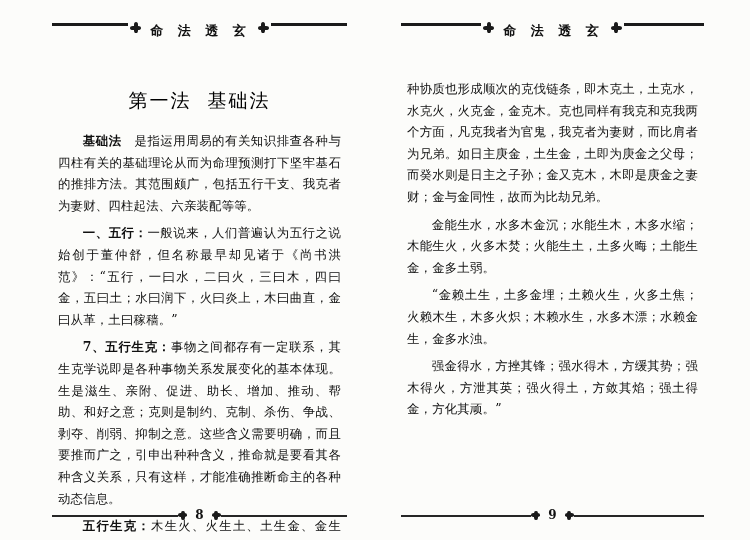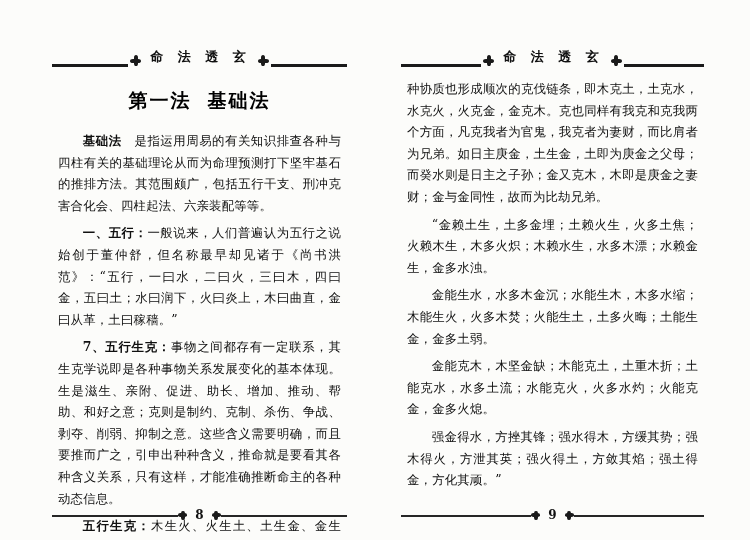--- a/index.html
+++ b/index.html
@@ -30,21 +30,21 @@
     background: #fcfcfa;
   }
   .page-left  { padding: 0 28px 0 52px; }
   .page-right { padding: 0 46px 0 26px; }
 
   
   .running-head {
     position: relative;
     height: 44px;
     display: flex;
-    align-items: flex-end;
+    align-items: flex-start;
     justify-content: center;
     gap: 0;
     margin-top: 22px;
   }
   .rule {
     flex: 1 1 auto;
     height: 3px;
     background: #1a1a1a;
     position: relative;
     top: 1px;
@@ -78,21 +78,21 @@
     letter-spacing: 5px;
     padding: 0 7px 0 9px;
     white-space: nowrap;
     color: #101010;
   }
 
   
   .chapter-title {
     text-align: center;
     font-size: 19px;
-    font-weight: bold;
+    font-weight: normal;
     letter-spacing: 2px;
     margin: 22px 0 16px 0;
     color: #000;
   }
   .chapter-title .gap { display: inline-block; width: 16px; }
 
   
   .col {
     font-size: 12.4px;
     line-height: 21.6px;
@@ -161,21 +161,21 @@
       <div class="head-title">命 法 透 玄</div>
       <div class="diamond"></div>
       <div class="rule rule-right"></div>
     </div>
 
     <h1 class="chapter-title">
       <span>第一法</span><span class="gap"></span><span>基础法</span>
     </h1>
 
     <div class="col col-left body-left">
-      <p class="para"><span class="lead">基础法</span><span>　是指运用周易的有关知识排查各种与四柱有关的基础理论从而为命理预测打下坚牢基石的推排方法。其范围颇广，包括五行干支、刑冲克害合化会、四柱起法、六亲装配等等。</span></p>
+      <p class="para"><span class="lead">基础法</span><span>　是指运用周易的有关知识排查各种与四柱有关的基础理论从而为命理预测打下坚牢基石的推排方法。其范围颇广，包括五行干支、我克者为妻财、四柱起法、六亲装配等等。</span></p>
       <p class="para"><span class="lead">一、五行：</span><span>一般说来，人们普遍认为五行之说始创于董仲舒，但名称最早却见诸于《尚书洪范》：“五行，一曰水，二曰火，三曰木，四曰金，五曰土；水曰润下，火曰炎上，木曰曲直，金曰从革，土曰稼穑。”</span></p>
       <p class="para"><span class="lead">7、五行生克：</span><span>事物之间都存有一定联系，其生克学说即是各种事物关系发展变化的基本体现。生是滋生、亲附、促进、助长、增加、推动、帮助、和好之意；克则是制约、克制、杀伤、争战、剥夺、削弱、抑制之意。这些含义需要明确，而且要推而广之，引申出种种含义，推命就是要看其各种含义关系，只有这样，才能准确推断命主的各种动态信息。</span></p>
       <p class="para"><span class="lead">五行生克：</span><span>木生火、火生土、土生金、金生水、水生木，五种物质形成循环相生的链条，即木生火，火生土，土生金，金生水，水生木。生有生我和我生两个方面，凡生我者为父母，我生者为子孙。</span></p>
 
     </div>
 
     <div class="folio">
       <div class="rule"></div>
       <div class="diamond"></div>
       <div class="folio-num">8</div>
@@ -189,23 +189,22 @@
     <div class="running-head">
       <div class="rule rule-left"></div>
       <div class="diamond"></div>
       <div class="head-title">命 法 透 玄</div>
       <div class="diamond"></div>
       <div class="rule rule-right"></div>
     </div>
 
     <div class="col col-right body-right">
       <p class="para flush"><span>种协质也形成顺次的克伐链条，即木克土，土克水，水克火，火克金，金克木。克也同样有我克和克我两个方面，凡克我者为官鬼，我克者为妻财，而比肩者为兄弟。如日主庚金，土生金，土即为庚金之父母；而癸水则是日主之子孙；金又克木，木即是庚金之妻财；金与金同性，故而为比劫兄弟。</span></p>
+      <p class="para"><span>金能生水，水多木金沉；水能生木，木多水缩；木能生火，火多木焚；火能生土，土多火晦；土能生金，金多土弱。</span></p>
       <p class="para"><span>“金赖土生，土多金埋；土赖火生，火多土焦；火赖木生，木多火炽；木赖水生，水多木漂；水赖金生，金多水浊。</span></p>
-      <p class="para"><span>金能生水，水多木金沉；水能生木，木多水缩；木能生火，火多木焚；火能生土，土多火晦；土能生金，金多土弱。</span></p>
-      <p class="para"><span>金能克木，木坚金缺；木能克土，土重木折；土能克水，水多土流；水能克火，火多水灼；火能克金，金多火熄。</span></p>
       <p class="para"><span>强金得水，方挫其锋；强水得木，方缓其势；强木得火，方泄其英；强火得土，方敛其焰；强土得金，方化其顽。”</span></p>
 
     </div>
 
     <div class="folio">
       <div class="rule"></div>
       <div class="diamond"></div>
       <div class="folio-num">9</div>
       <div class="diamond"></div>
       <div class="rule"></div>

